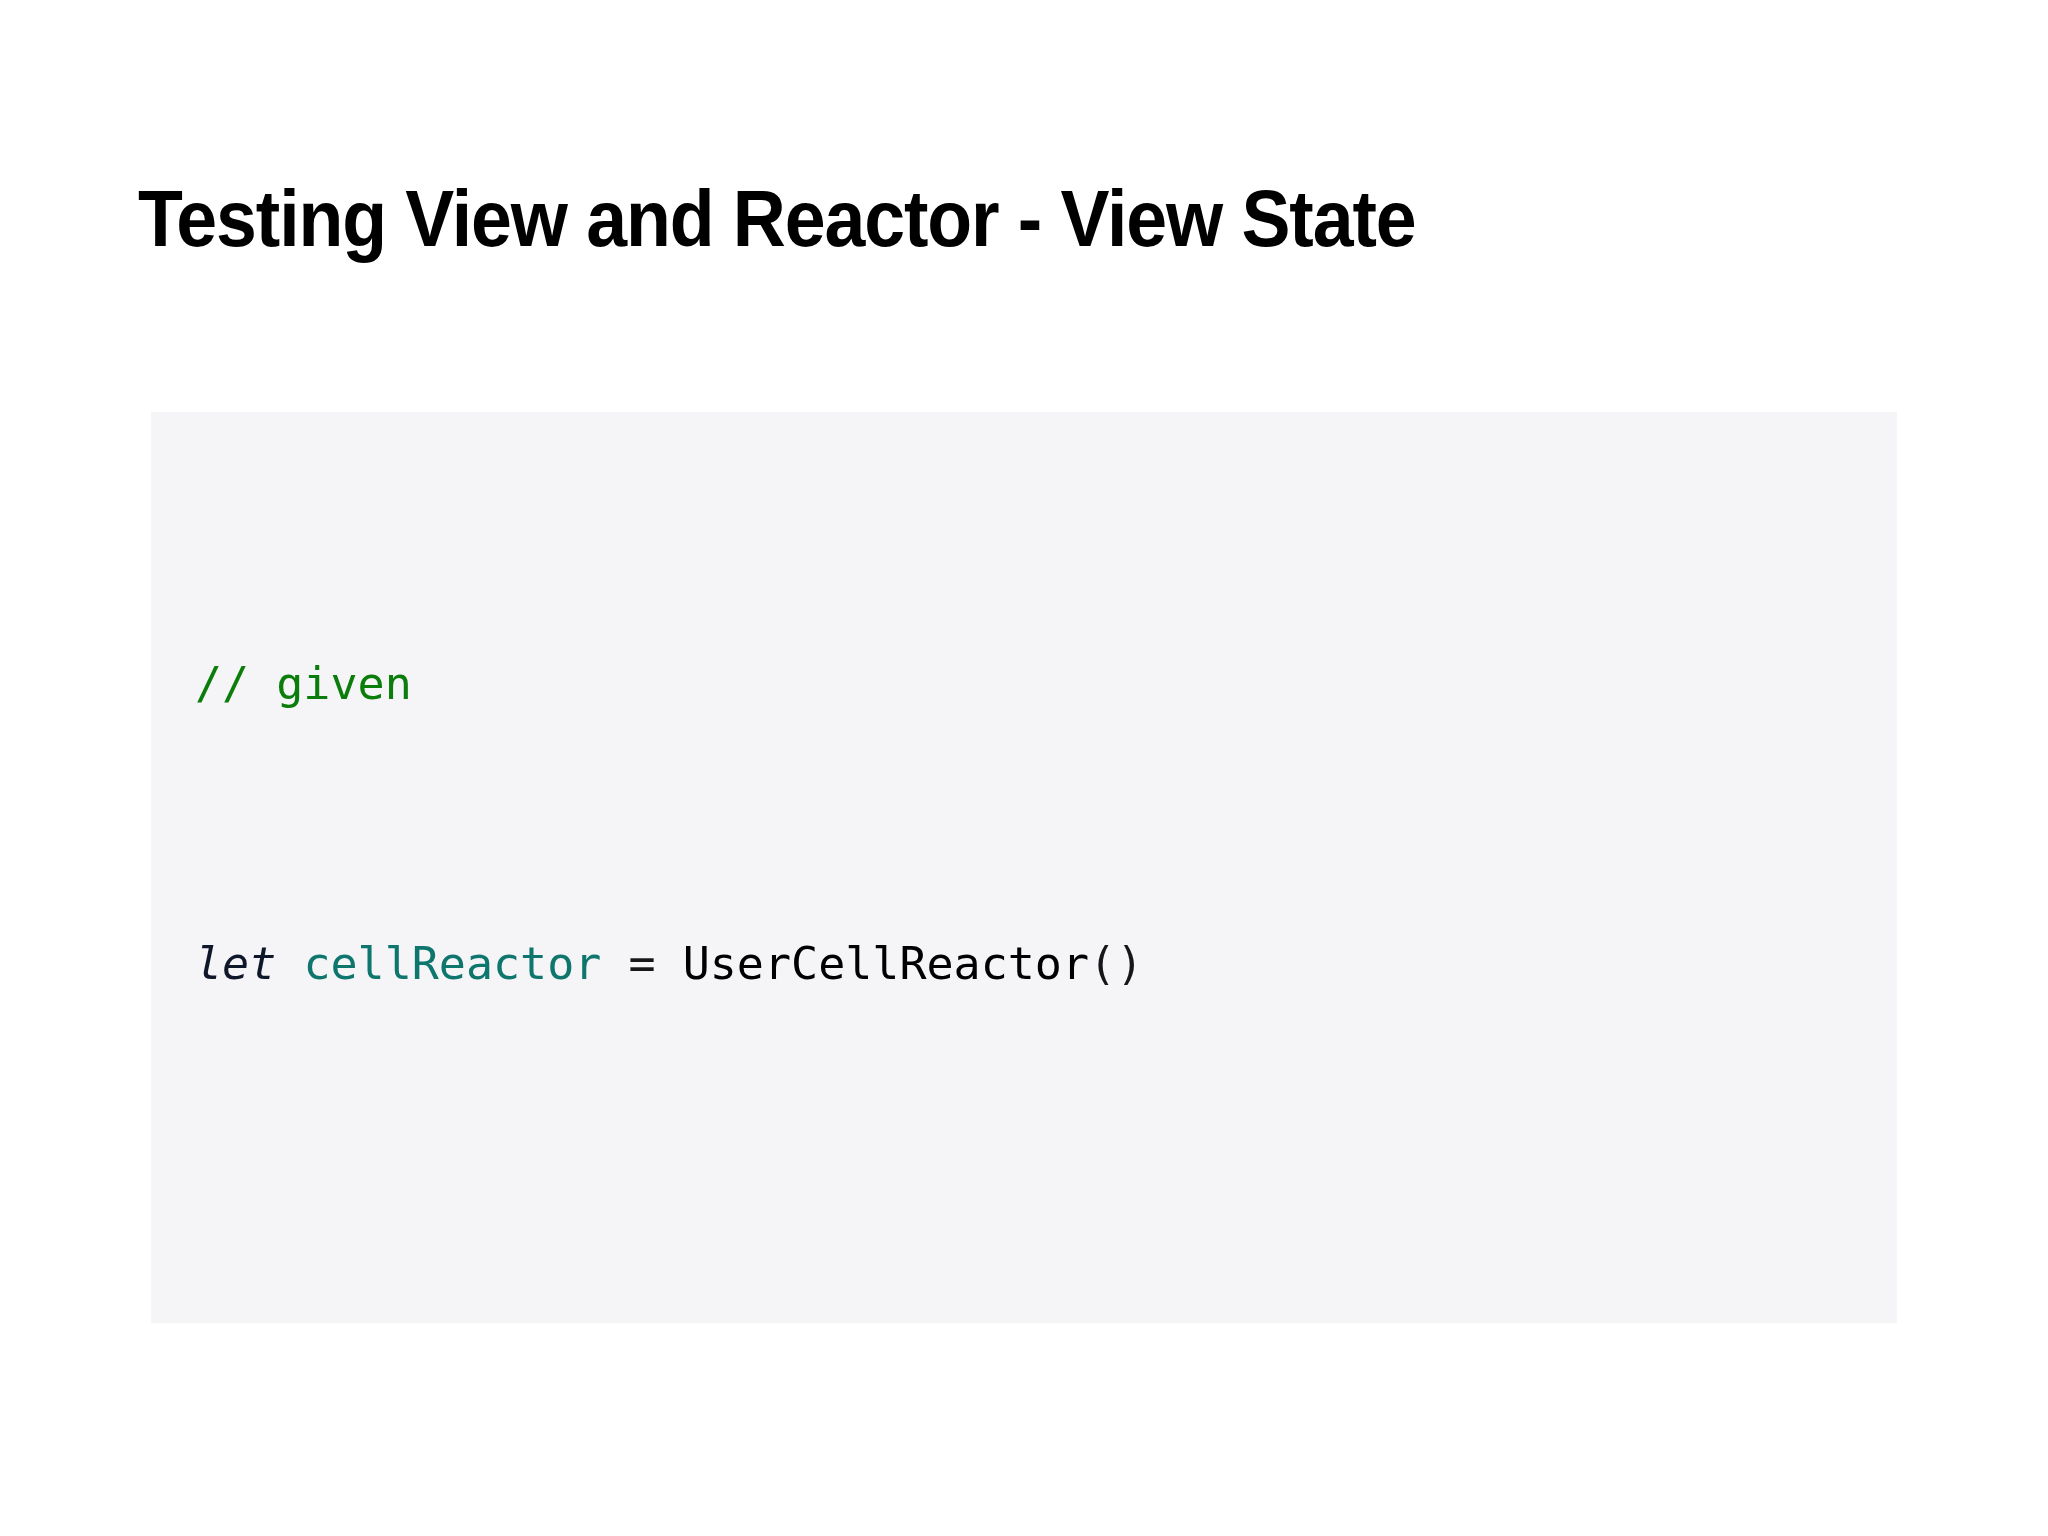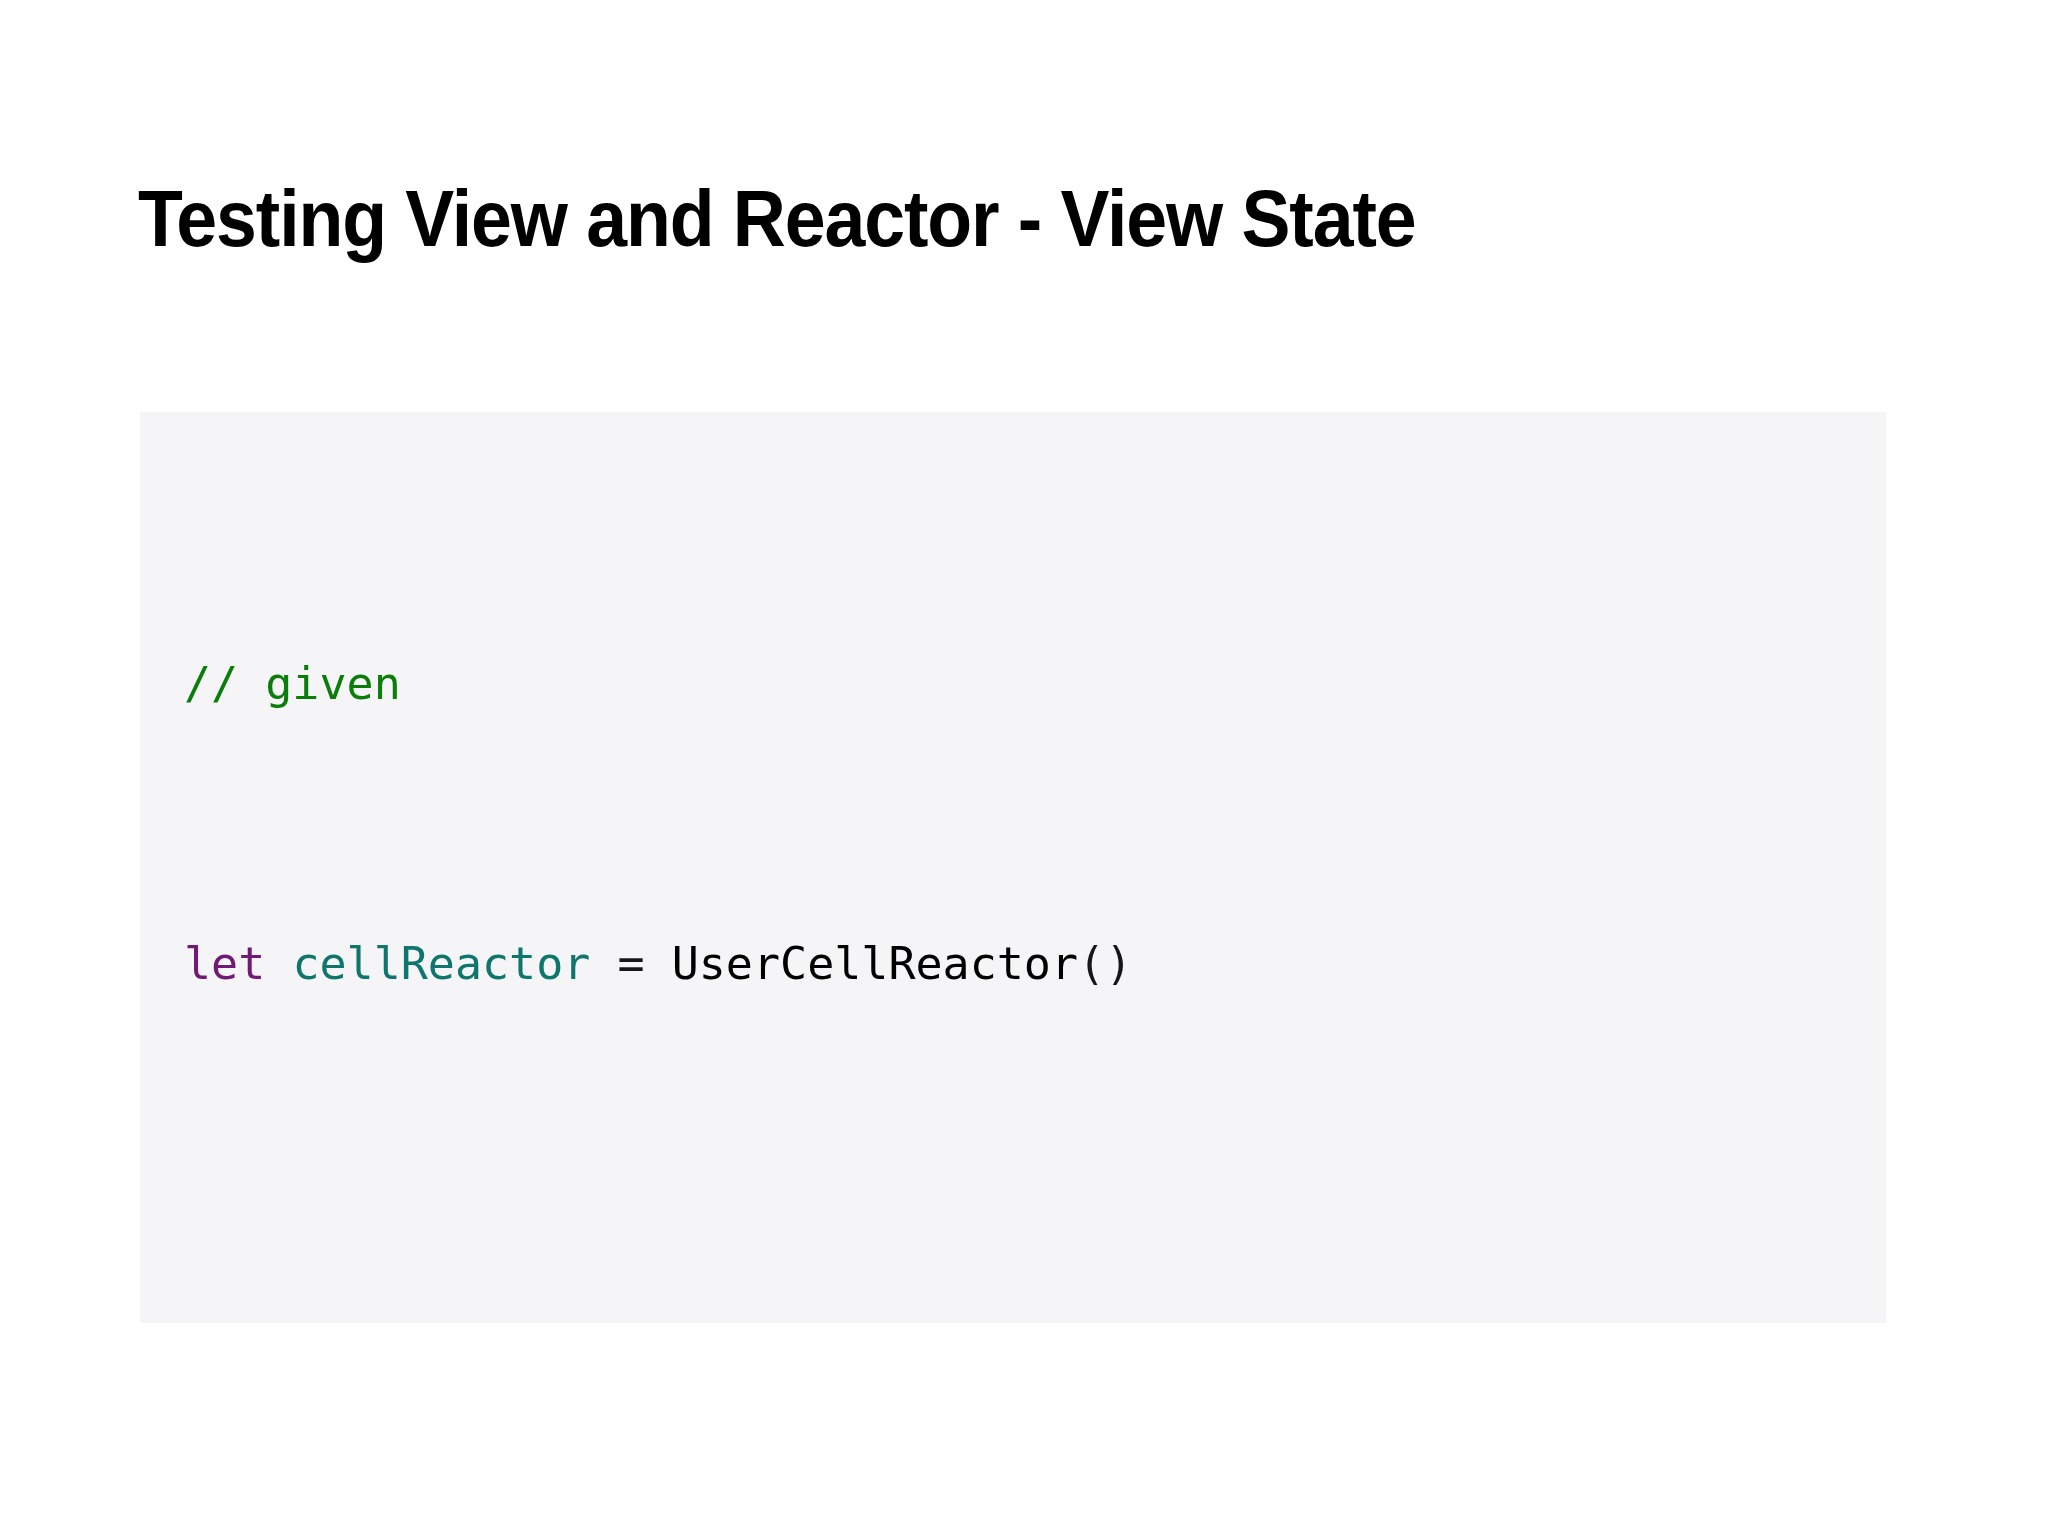--- a/index.html
+++ b/index.html
@@ -35,21 +35,21 @@
     color: #000000;
     line-height: 1.0;
     white-space: nowrap;
     transform: scaleX(0.93);
     transform-origin: left top;
   }
 
   
   .code-block {
     position: absolute;
-    left: 140px;
+    left: 151px;
     top: 412px;
     width: 1746px;
     height: 911px;
     background: #f5f4f7;
     box-sizing: border-box;
     padding: 27px 44px;
     overflow: hidden;
   }
 
   .code-lines {
@@ -64,21 +64,21 @@
     height: 70px;
     white-space: pre;
   }
 
   .code-line.blank::after {
     content: "\00a0";
   }
 
   
   .tok-comment  { color: #0b7d0b; }
-  .tok-keyword  { color: #701a75; }
+  .tok-keyword  { color: #0f172a; font-style: italic; }
   .tok-plain    { color: #0f766e; }
   .tok-type     { color: #000000; }
   .tok-punct    { color: #16161a; }
   .tok-operator { color: #16161a; }
 </style>
 </head>
 <body>
 
 <div class="slide">
 

